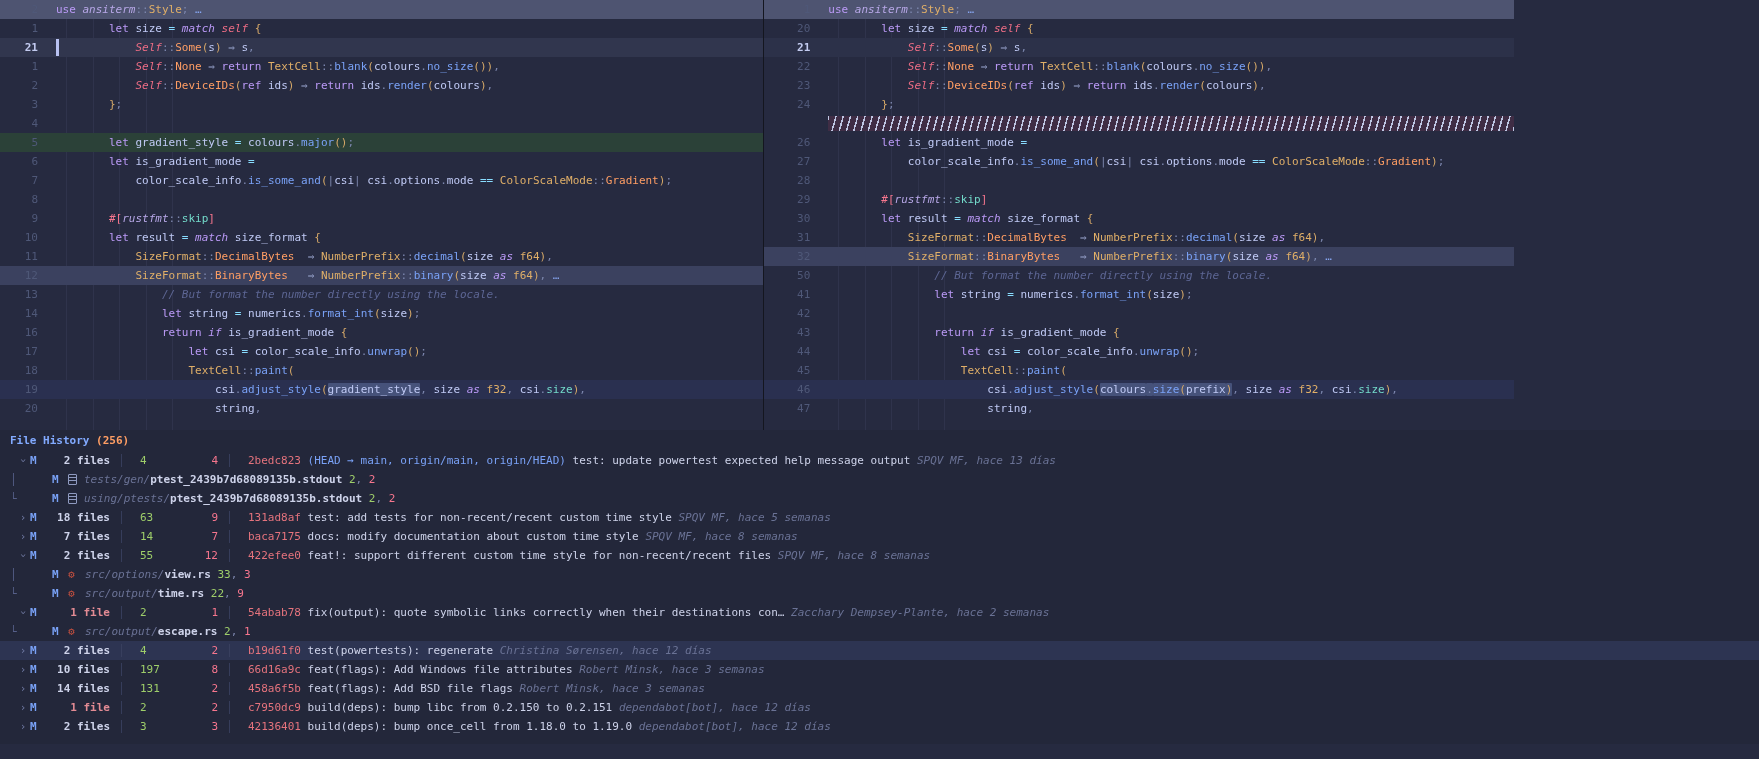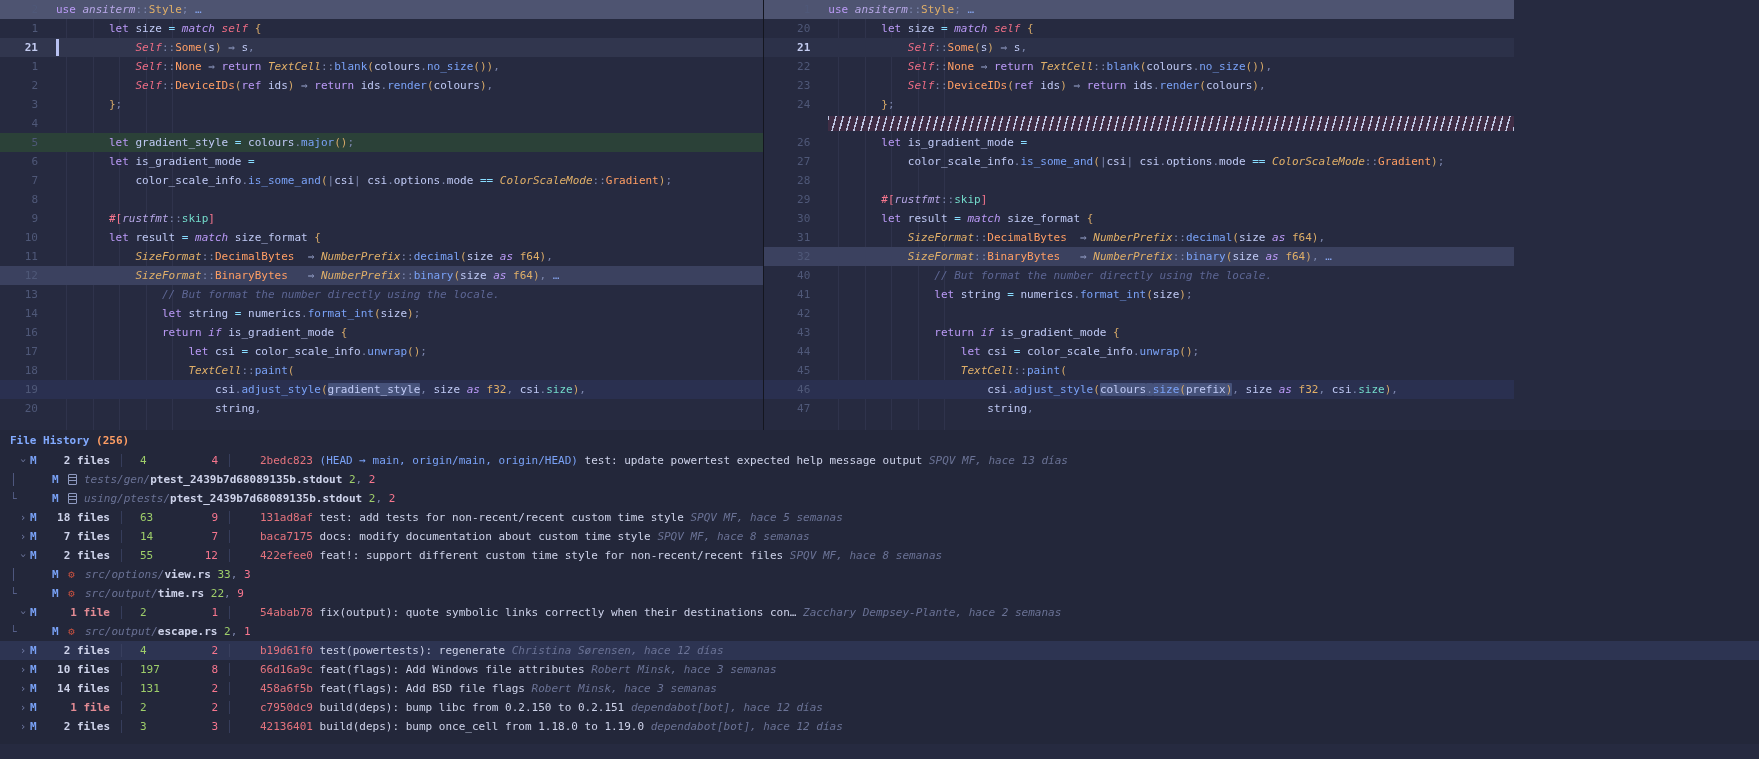--- a/index.html
+++ b/index.html
@@ -28,21 +28,21 @@
   .row.chg{background:var(--chg)}
   .lnum{flex:0 0 48px;text-align:right;padding-right:10px;color:var(--num)}
   .pane.right .lnum{flex-basis:56px}
   .lnum.bold{color:var(--num-bold);font-weight:bold}
   .code{white-space:pre;padding-left:8px}
   .pane.right .code{padding-left:8px}
   .cursor{position:absolute;left:56px;top:1px;width:3px;height:17px;background:#b9c2f2}
   .hatch{flex:1;margin:2px 0 2px 8px;background:repeating-linear-gradient(105deg,#bfc7e4 0px,#bfc7e4 1.5px,#3f2d45 1.5px,#3f2d45 7px)}
   
   .k{color:#bb9af7}.ki{color:#bb9af7;font-style:italic}
-  .t{color:#e0af68;font-style:italic}.g{color:#e0af68}
+  .t{color:#e0af68;}.g{color:#e0af68}
   .sf{color:#ee6d85;font-style:italic}.v{color:#ff9e64}
   .f{color:#7aa2f7}.w{color:#c0caf5}
   .p{color:#7c86ad}.a{color:#9aa5ce}.o{color:#89ddff}
   .br{color:#d5a868}.c{color:#5d6694;font-style:italic}
   .at{color:#f7768e}.ati{color:#b8a8e8;font-style:italic}
   .tl{color:#73daca}.mod{color:#b8a8e8;font-style:italic}.el{color:#86a5f0}
   .hl{background:var(--wordhl);border-radius:1px}
   
   .hsep{position:absolute;top:440px;left:0;width:1759px;height:5px;background:var(--sep)}
   .history{position:absolute;top:430px;left:0;width:1759px;height:314px;background:var(--panel-bg)}
@@ -52,21 +52,21 @@
   .hrow{display:flex;height:19px;line-height:19px;white-space:pre;align-items:center}
   .hrow.hlrow{background:var(--hlrow)}
   .chev{flex:0 0 14px;margin-left:16px;color:#707aa3;display:inline-block;text-align:center}
   .chev.down{transform:rotate(90deg)}
   .st{flex:0 0 16px;color:#7aa2f7;font-weight:bold}
   .fcount{flex:0 0 64px;text-align:right;color:#ced3ea;font-weight:bold;margin-right:8px}
   .fcount.single{color:#e38b94}
   .hpipe{flex:0 0 10px;color:#3b4261}
   .adds{flex:0 0 48px;padding-left:12px;color:#9ece6a}
   .dels{flex:0 0 42px;text-align:right;color:#f7768e;margin-right:8px}
-  .hash{color:#e5737d;margin-left:24px}
+  .hash{color:#e5737d;margin-left:12px}
   .refs{color:#7aa2f7}
   .msg{color:#ced3ea;font-weight:normal}
   .meta{color:#6a7295;font-style:italic}
   .tree{flex:0 0 22px;margin-left:10px;color:#565f89}
   .fst{flex:0 0 16px;margin-left:20px;color:#7aa2f7;font-weight:bold}
   .docicon{flex:0 0 9px;height:11px;border:1px solid #8f9ac0;border-radius:1px;margin-right:7px;
     background:linear-gradient(transparent 2px,#8f9ac0 2px,#8f9ac0 3px,transparent 3px,transparent 5px,#8f9ac0 5px,#8f9ac0 6px,transparent 6px)}
   .rusticon{flex:0 0 14px;color:#c9513f;margin-right:3px}
   .fdir{color:#6a7295;font-style:italic}
   .fname{color:#ced3ea;font-weight:bold}
@@ -126,21 +126,21 @@
         <div class="row"><span class="lnum">23</span><span class="code"><span class="w">            </span><span class="sf">Self</span><span class="p">::</span><span class="v">DeviceIDs</span><span class="br">(</span><span class="k">ref </span><span class="w">ids</span><span class="br">)</span><span class="a"> ⇒ </span><span class="k">return </span><span class="w">ids</span><span class="p">.</span><span class="f">render</span><span class="br">(</span><span class="w">colours</span><span class="br">)</span><span class="p">,</span></span></div>
         <div class="row"><span class="lnum">24</span><span class="code"><span class="w">        </span><span class="br">}</span><span class="p">;</span></span></div>
         <div class="row"><span class="lnum"></span><span class="hatch"></span></div>
         <div class="row"><span class="lnum">26</span><span class="code"><span class="w">        </span><span class="k">let </span><span class="w">is_gradient_mode </span><span class="o">=</span></span></div>
         <div class="row"><span class="lnum">27</span><span class="code"><span class="w">            </span><span class="w">color_scale_info</span><span class="p">.</span><span class="f">is_some_and</span><span class="br">(</span><span class="p">|</span><span class="w">csi</span><span class="p">|</span><span class="w"> csi</span><span class="p">.</span><span class="w">options</span><span class="p">.</span><span class="w">mode </span><span class="o">== </span><span class="t">ColorScaleMode</span><span class="p">::</span><span class="v">Gradient</span><span class="br">)</span><span class="p">;</span></span></div>
         <div class="row"><span class="lnum">28</span><span class="code"></span></div>
         <div class="row"><span class="lnum">29</span><span class="code"><span class="w">        </span><span class="at">#[</span><span class="ati">rustfmt</span><span class="p">::</span><span class="tl">skip</span><span class="at">]</span></span></div>
         <div class="row"><span class="lnum">30</span><span class="code"><span class="w">        </span><span class="k">let </span><span class="w">result </span><span class="o">= </span><span class="ki">match </span><span class="w">size_format </span><span class="br">{</span></span></div>
         <div class="row"><span class="lnum">31</span><span class="code"><span class="w">            </span><span class="t">SizeFormat</span><span class="p">::</span><span class="v">DecimalBytes</span><span class="a">  ⇒ </span><span class="t">NumberPrefix</span><span class="p">::</span><span class="f">decimal</span><span class="br">(</span><span class="w">size </span><span class="ki">as </span><span class="g">f64</span><span class="br">)</span><span class="p">,</span></span></div>
         <div class="row fold2"><span class="lnum">32</span><span class="code"><span class="w">            </span><span class="t">SizeFormat</span><span class="p">::</span><span class="v">BinaryBytes</span><span class="a">   ⇒ </span><span class="t">NumberPrefix</span><span class="p">::</span><span class="f">binary</span><span class="br">(</span><span class="w">size </span><span class="ki">as </span><span class="g">f64</span><span class="br">)</span><span class="p">, </span><span class="el">…</span></span></div>
-        <div class="row"><span class="lnum">40</span><span class="code"><span class="w">                </span><span class="c">// But format the number directly using the locale.</span></span></div>
+        <div class="row"><span class="lnum">50</span><span class="code"><span class="w">                </span><span class="c">// But format the number directly using the locale.</span></span></div>
         <div class="row"><span class="lnum">41</span><span class="code"><span class="w">                </span><span class="k">let </span><span class="w">string </span><span class="o">= </span><span class="w">numerics</span><span class="p">.</span><span class="f">format_int</span><span class="br">(</span><span class="w">size</span><span class="br">)</span><span class="p">;</span></span></div>
         <div class="row"><span class="lnum">42</span><span class="code"></span></div>
         <div class="row"><span class="lnum">43</span><span class="code"><span class="w">                </span><span class="k">return </span><span class="ki">if </span><span class="w">is_gradient_mode </span><span class="br">{</span></span></div>
         <div class="row"><span class="lnum">44</span><span class="code"><span class="w">                    </span><span class="k">let </span><span class="w">csi </span><span class="o">= </span><span class="w">color_scale_info</span><span class="p">.</span><span class="f">unwrap</span><span class="br">()</span><span class="p">;</span></span></div>
         <div class="row"><span class="lnum">45</span><span class="code"><span class="w">                    </span><span class="t">TextCell</span><span class="p">::</span><span class="f">paint</span><span class="br">(</span></span></div>
         <div class="row chg"><span class="lnum">46</span><span class="code"><span class="w">                        </span><span class="w">csi</span><span class="p">.</span><span class="f">adjust_style</span><span class="br">(</span><span class="w hl">colours</span><span class="p hl">.</span><span class="f hl">size</span><span class="br hl">(</span><span class="w hl">prefix</span><span class="br hl">)</span><span class="p">, </span><span class="w">size </span><span class="ki">as </span><span class="g">f32</span><span class="p">, </span><span class="w">csi</span><span class="p">.</span><span class="tl">size</span><span class="br">)</span><span class="p">,</span></span></div>
         <div class="row"><span class="lnum">47</span><span class="code"><span class="w">                        </span><span class="w">string</span><span class="p">,</span></span></div>
       </div>
   </div>
   <div class="hsep"></div>

